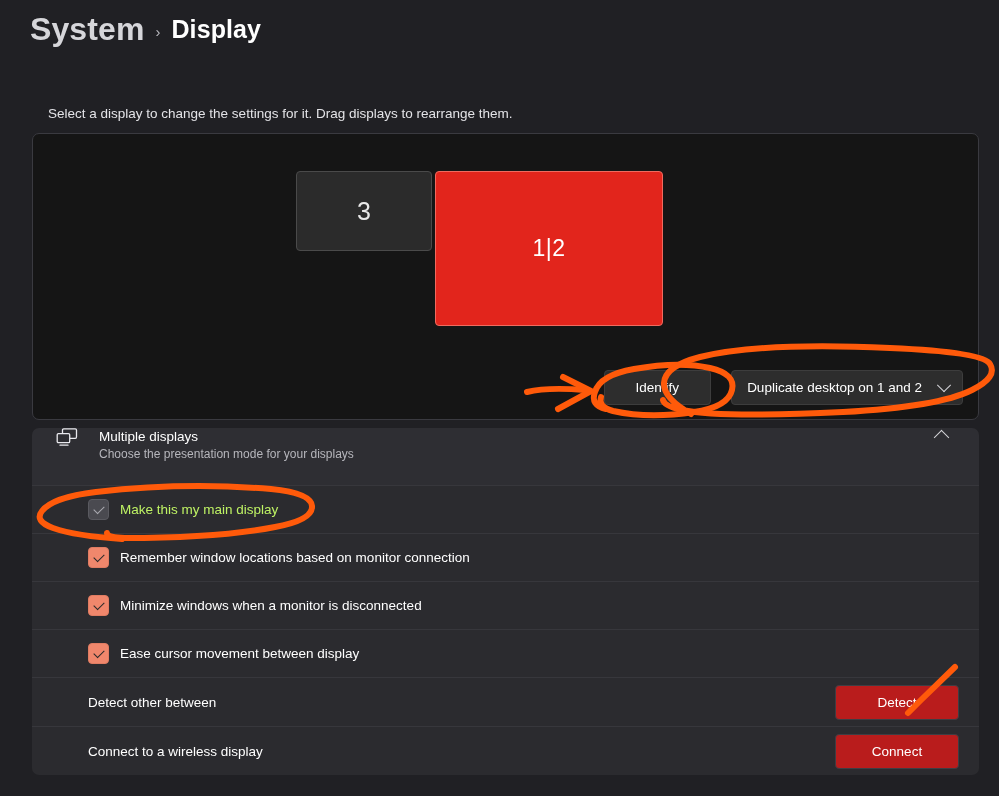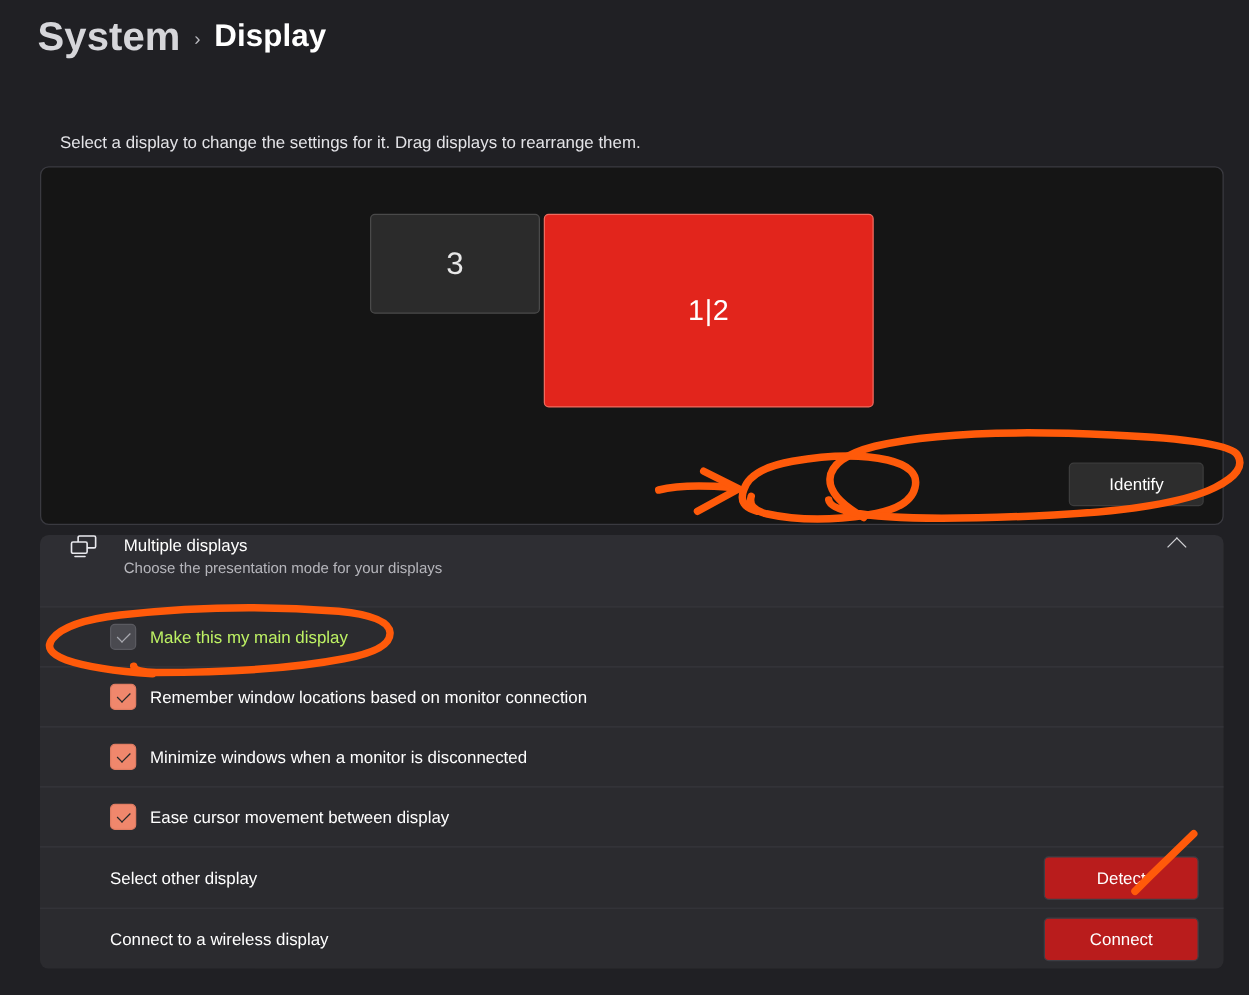--- a/index.html
+++ b/index.html
@@ -82,21 +82,21 @@
     border: 1px solid #4a4a4a;
   }
   .monitor-3 .mlabel {
     font-size: 25px;
     color: #e8e8e8;
     font-weight: 400;
   }
   .monitor-12 {
     left: 402px;
     top: 37px;
-    width: 264px;
+    width: 228px;
     height: 155px;
     background: #e2251c;
     border: 1px solid #ef6b5f;
   }
   .monitor-12 .mlabel {
     font-size: 23px;
     color: #ffffff;
     font-weight: 400;
     letter-spacing: .5px;
   }
@@ -276,20 +276,24 @@
   <div class="monitor monitor-3">
     <span class="mlabel">3</span>
   </div>
 
   <div class="monitor monitor-12">
     <span class="mlabel">1|2</span>
   </div>
 
   <div class="preview-actions">
     <button class="btn-identify">Identify</button>
+    <div class="dropdown">
+      <span>Duplicate desktop on 1 and 2</span>
+      <span class="chev-down"></span>
+    </div>
   </div>
 </div>
 
 <div class="card">
 
   <div class="section-head">
     <div class="sec-icon">
       <svg width="22" height="19" viewBox="0 0 22 19" fill="none">
         <rect x="6.5" y="0.8" width="14" height="9.5" rx="1.2" stroke="#e9e9ee" stroke-width="1.3"></rect>
         <rect x="1.2" y="5.6" width="12.5" height="9" rx="1.2" fill="#2e2e33" stroke="#e9e9ee" stroke-width="1.3"></rect>
@@ -325,21 +329,21 @@
   </div>
 
   <div class="row">
     <span class="cbox cbox-on">
       <span class="tick"></span>
     </span>
     <span class="row-label">Ease cursor movement between display</span>
   </div>
 
   <div class="row row-plain">
-    <span class="row-label">Select other display</span>
+    <span class="row-label">Detect other between</span>
     <button class="btn-action">Detect</button>
   </div>
 
   <div class="row row-plain">
     <span class="row-label">Connect to a wireless display</span>
     <button class="btn-action">Connect</button>
   </div>
 
 </div>
 

